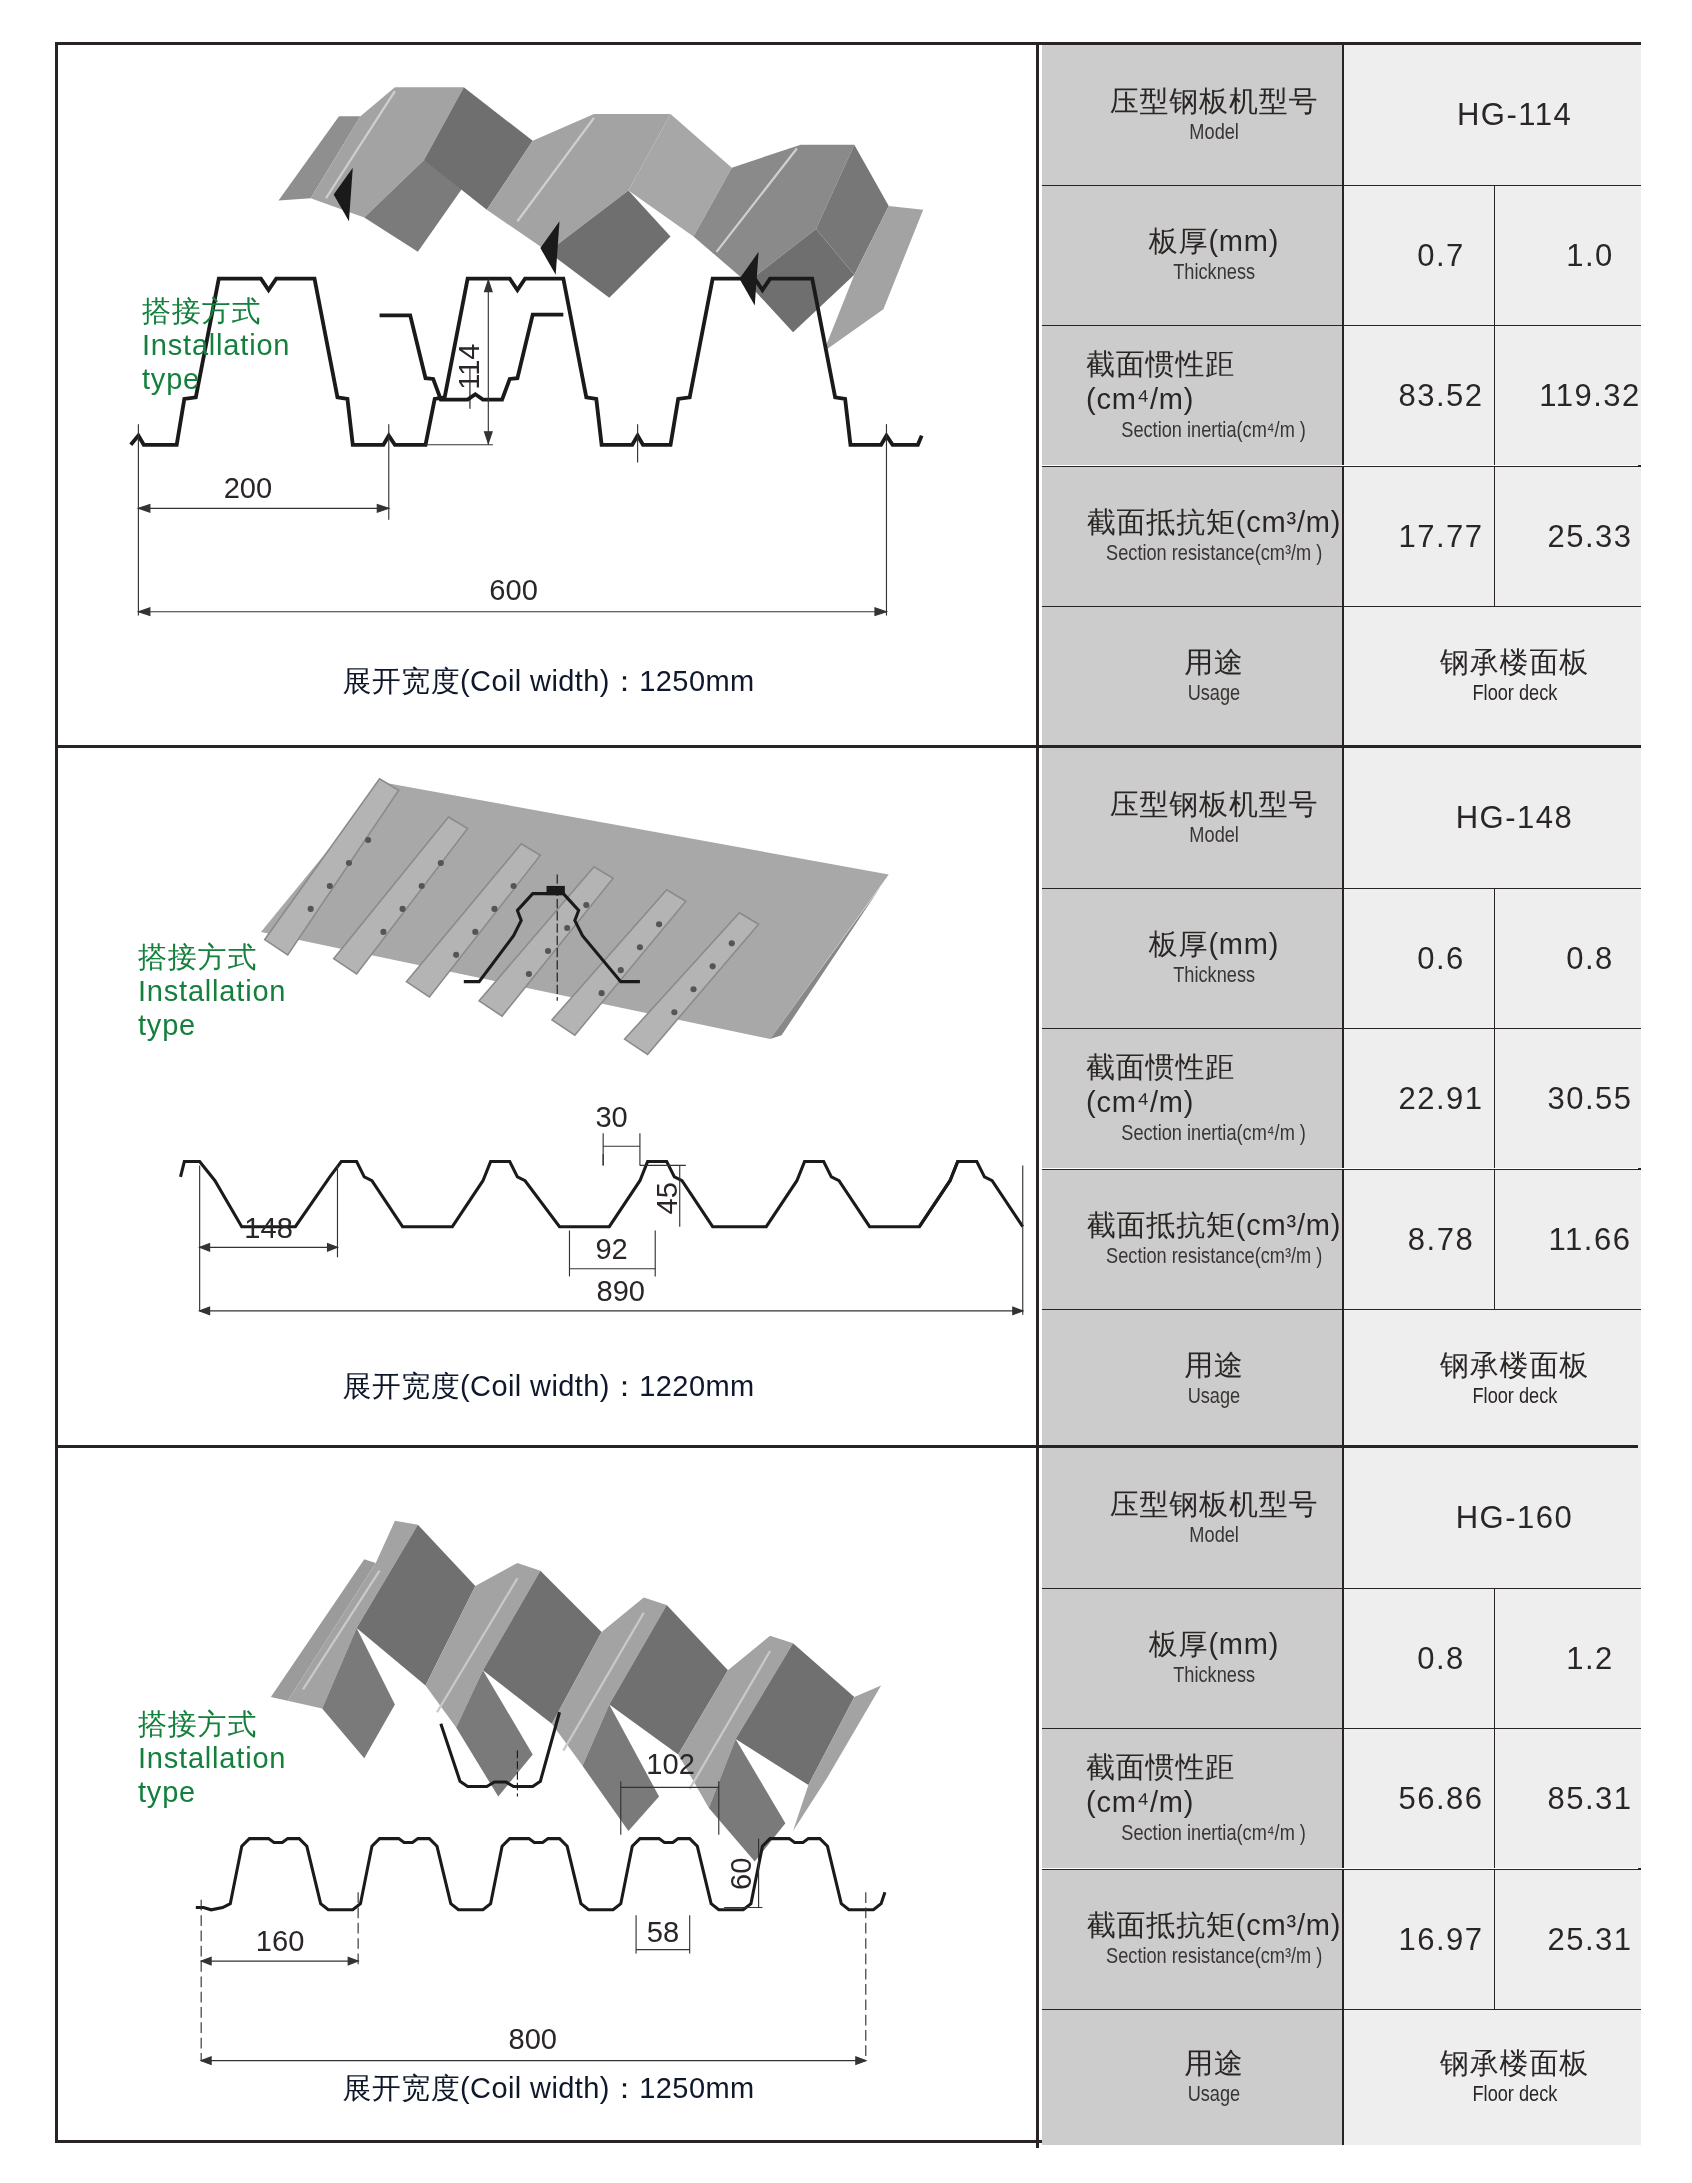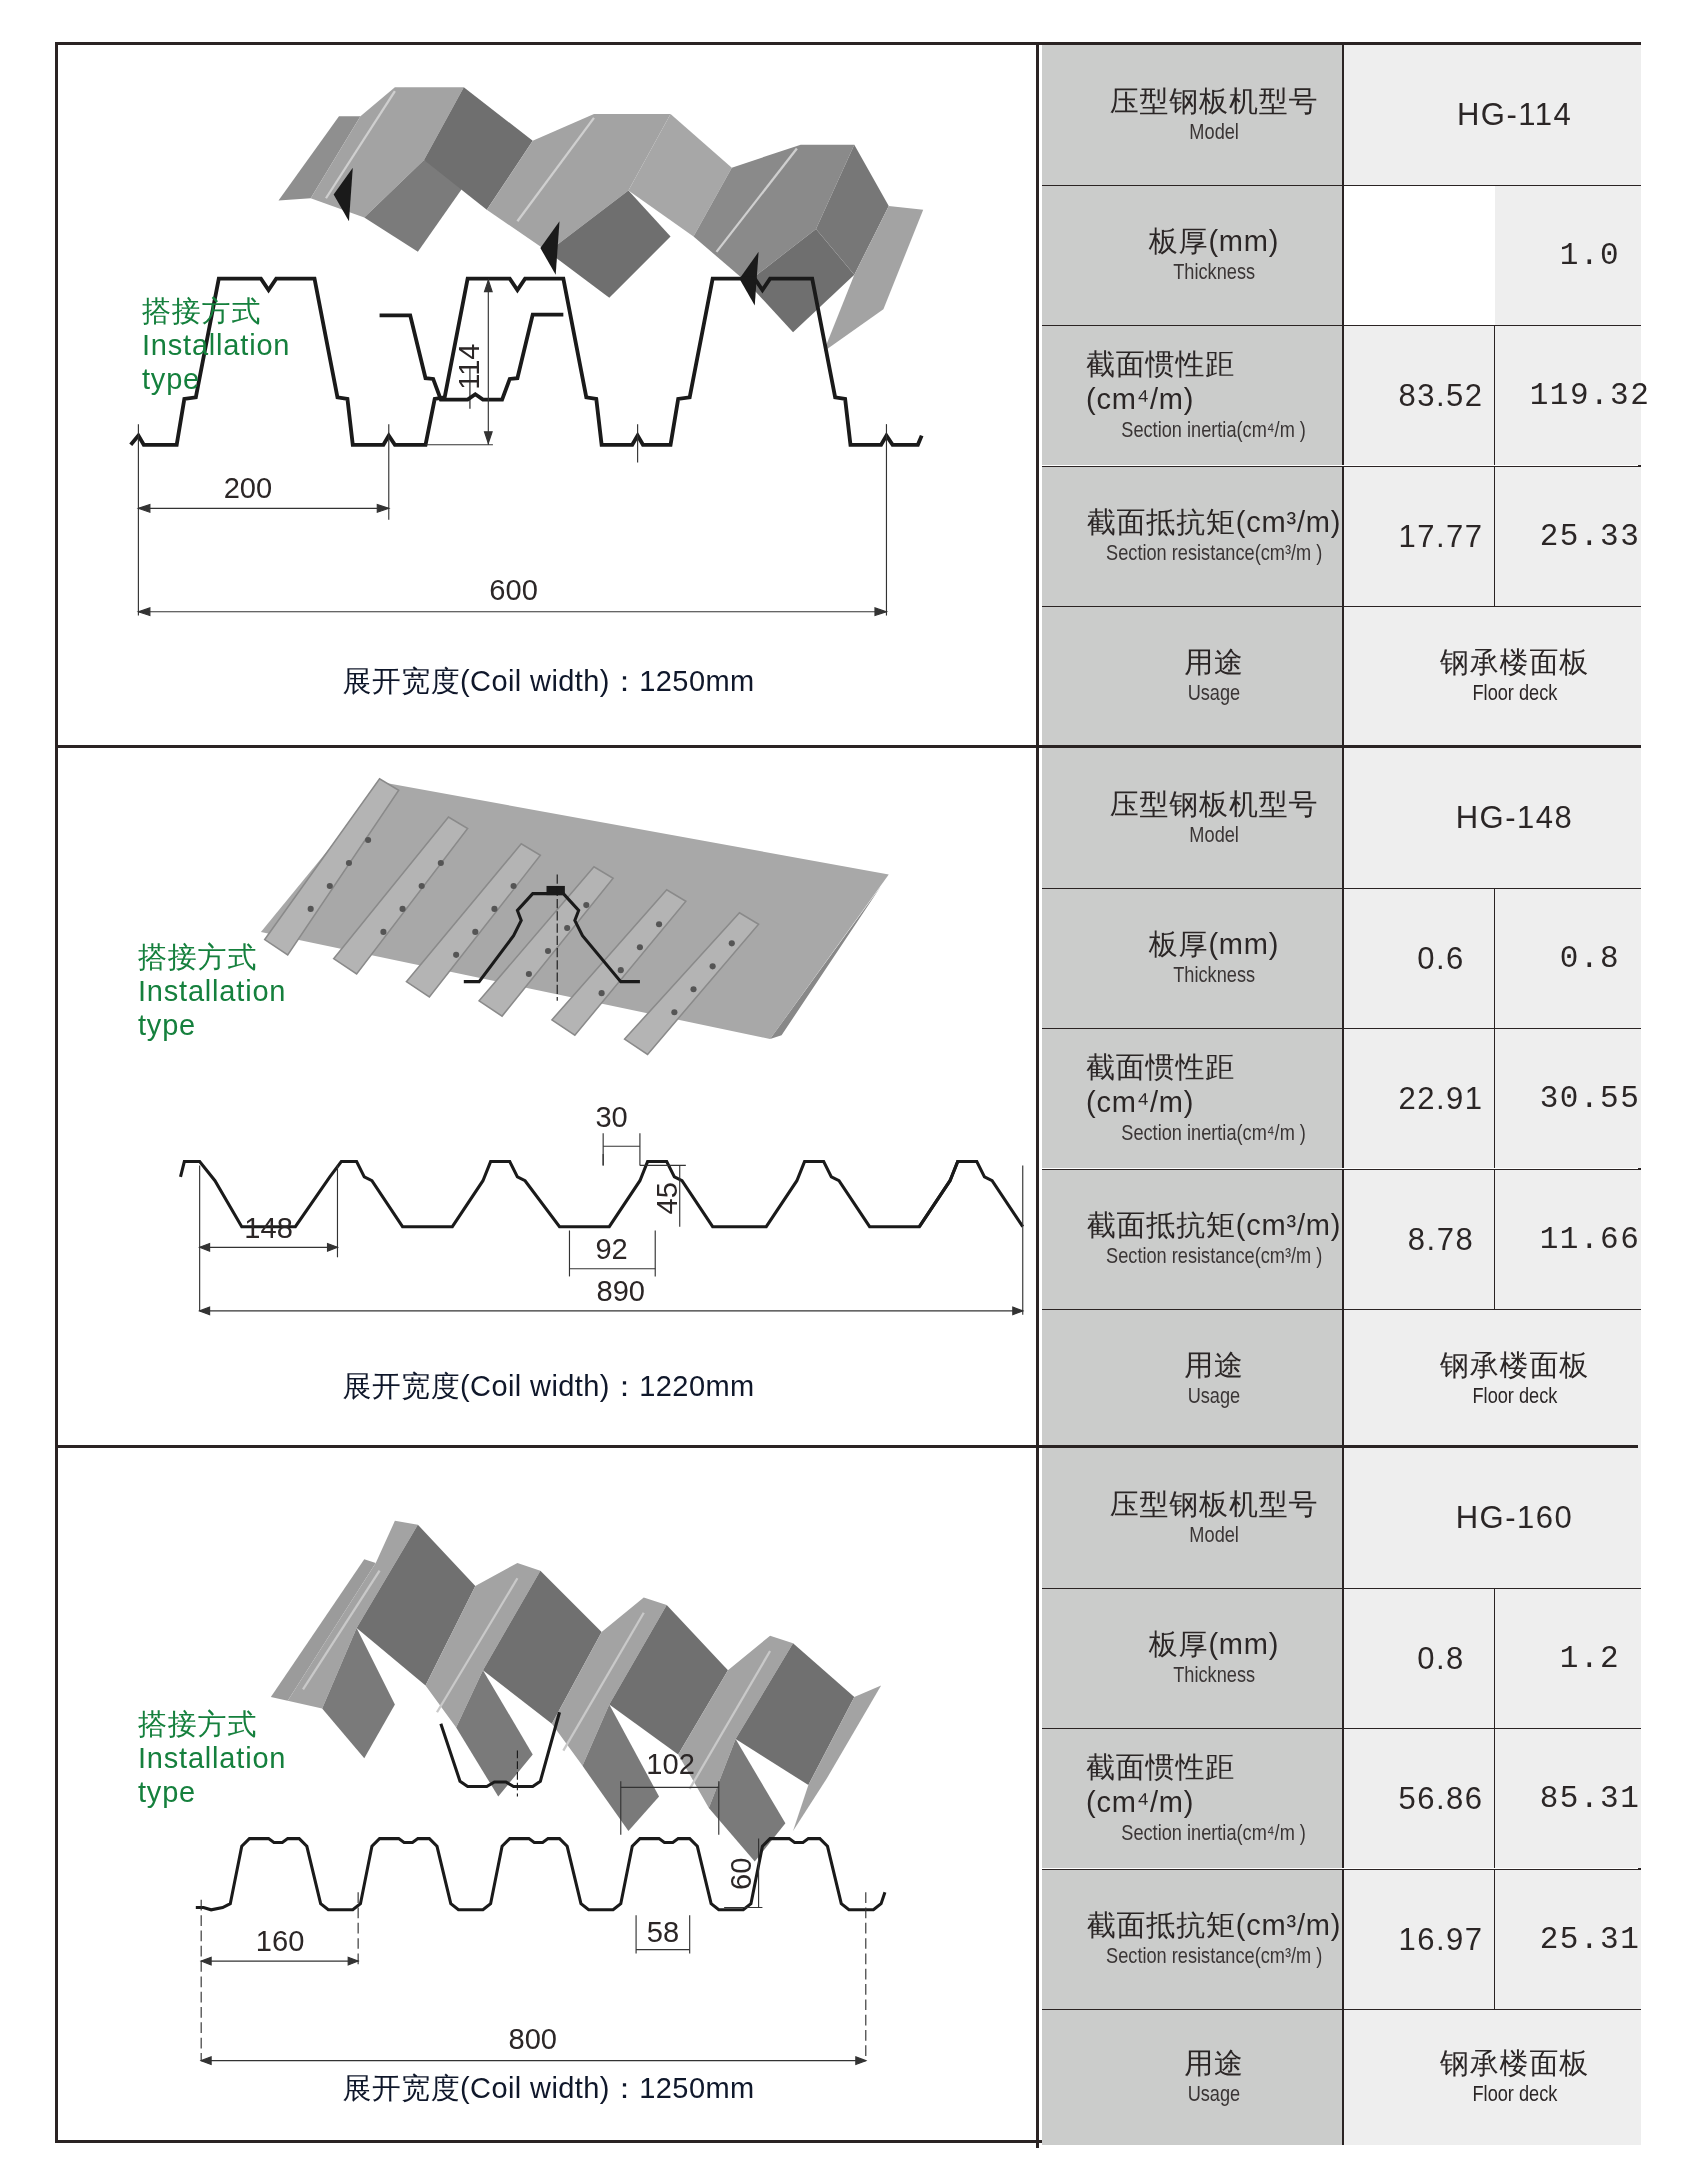--- a/index.html
+++ b/index.html
@@ -13,21 +13,21 @@
   .drawing svg { position:absolute; left:0; top:0; }
   .install-label { position:absolute; text-align:left; font-size:29px; line-height:34px; color:#15803d; letter-spacing:0.8px; }
   .coil-label { position:absolute; left:0; width:981px; text-align:center; font-size:29px; color:#0f172a; letter-spacing:0.4px; }
   .table { position:absolute; left:984px; top:0; width:599px; height:100%; }
   .row { position:absolute; left:0; width:599px; height:140px; border-top:1.5px solid #2a2323; box-sizing:border-box; }
   .row:first-child { border-top:none; }
   .cell { position:absolute; top:0; height:100%; display:flex; flex-direction:column; align-items:center; justify-content:center; box-sizing:border-box;padding-left:44px; }
   .cell.label { left:0; width:302px; background:#cbcccb; border-right:2.3px solid #2a2323; }
   .cell.value-full { left:302px; width:297px; background:#eeeeee;text-align:right; }
   .cell.value-a { left:302px; width:151px; background:#eeeeee; border-right:1.5px solid #2a2323; }
-  .cell.value-b { left:453px; width:146px; background:#eeeeee;font-family:Liberation Mono, monospace; }
+  .cell.value-b { left:453px; width:146px; background:#eeeeee; }
   .zh { font-size:29px; line-height:35px; color:#2b2626; letter-spacing:0.8px; }
   .en { font-size:21.4px; line-height:27.6px; color:#3a3535; transform:scaleX(0.85); }
   .val { font-size:31px; color:#2b2626; letter-spacing:1.5px; }
   .val-zh { font-size:29px; line-height:35px; letter-spacing:0.8px; }
   .val-en { font-size:21.4px; line-height:27.6px; transform:scaleX(0.85); }
   .dim { font-family:"Liberation Sans",sans-serif; font-size:38px; fill:#2b2626; }
 </style>
 </head>
 <body>
 
@@ -101,20 +101,23 @@
             <span class="en">Model</span>
           </div>
         <div class="cell value-full">
             <span class="val">HG-114</span>
           </div>
       </div>
       <div class="row" style="top:140px;">
         <div class="cell label">
             <span class="zh">板厚(mm)</span>
             <span class="en">Thickness</span>
+          </div>
+        <div class="cell value-a">
+            <span class="val">0.7</span>
           </div>
         <div class="cell value-b">
             <span class="val">1.0</span>
           </div>
       </div>
       <div class="row" style="top:280px;">
         <div class="cell label">
             <span class="zh">截面惯性距(cm⁴/m)</span>
             <span class="en">Section inertia(cm⁴/m )</span>
           </div>

